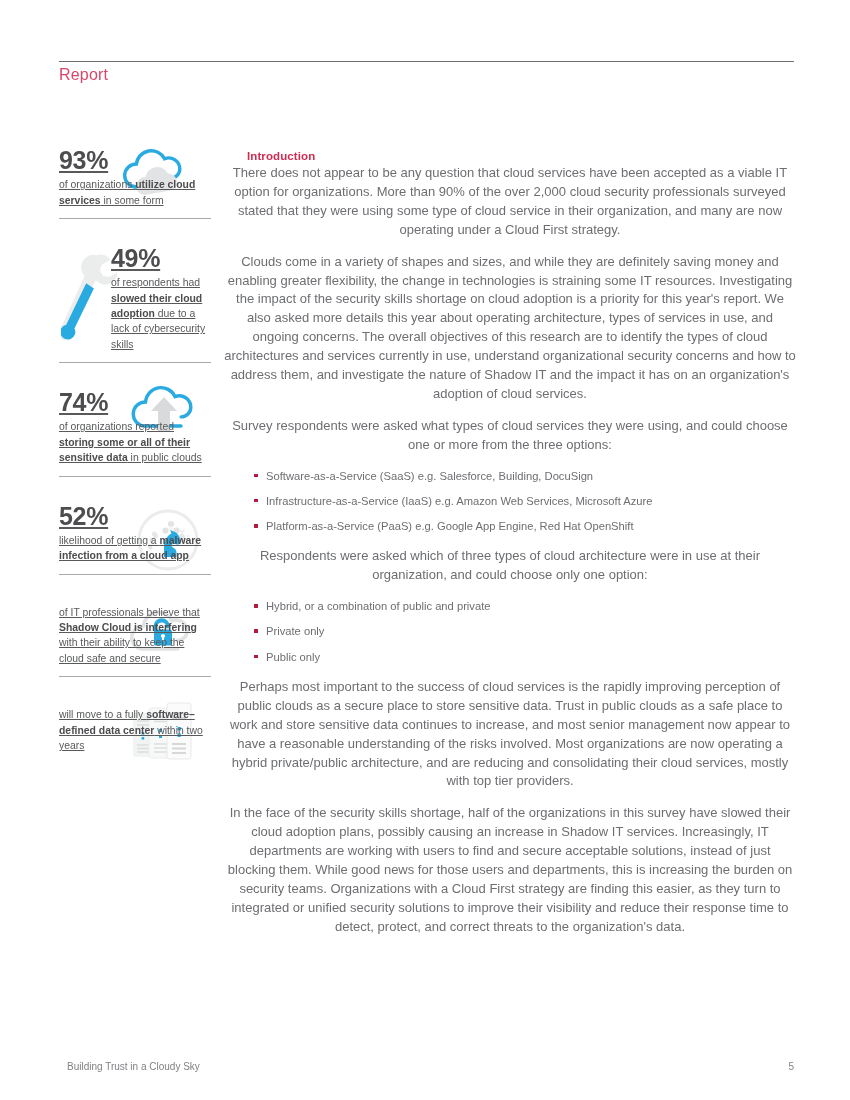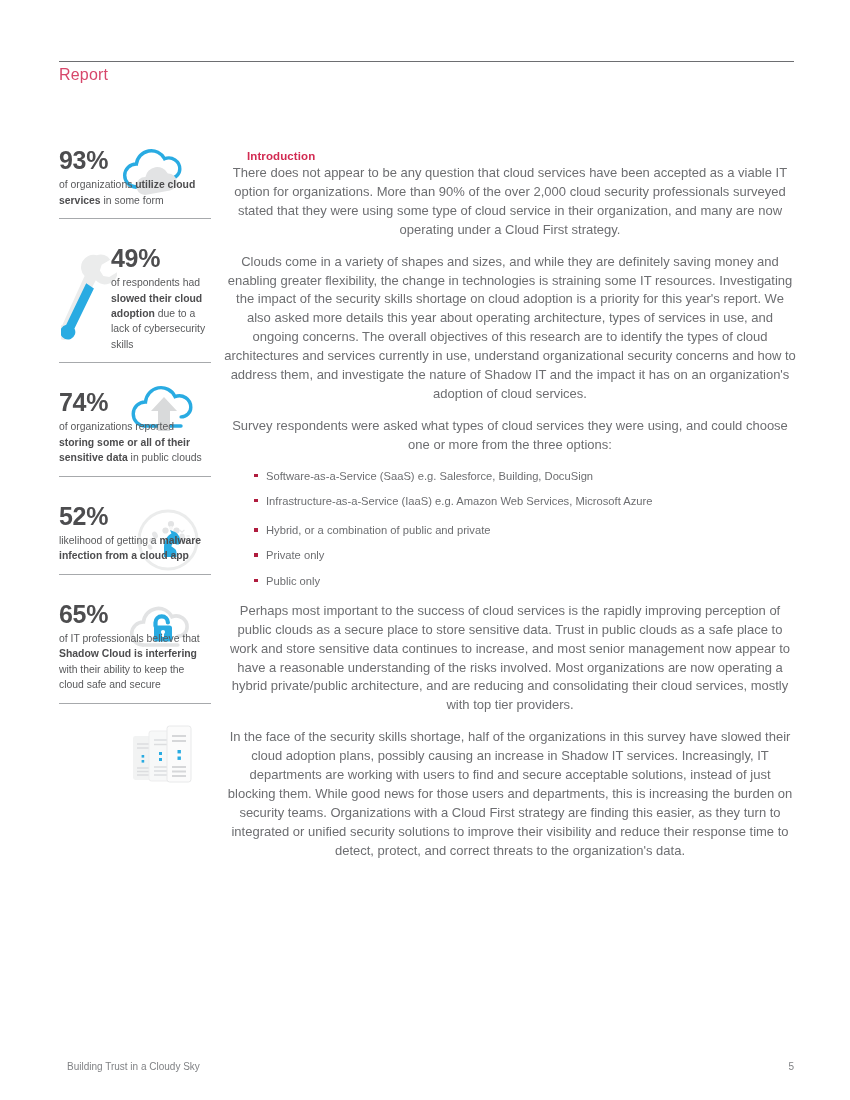--- a/index.html
+++ b/index.html
@@ -41,20 +41,21 @@
     color: #d7476b;
     letter-spacing: 0.2px;
   }
 
   
   .sidebar {
     position: absolute;
     left: 59px;
     top: 143px;
     width: 152px;
+    text-decoration: underline;
   }
   .stat {
     position: relative;
     padding-bottom: 10px;
   }
   .stat-divider {
     width: 152px;
     height: 1px;
     background: #a7a9ac;
     margin-top: 10px;
@@ -252,21 +253,20 @@
       <div class="stat-icon-wrap">
         <svg width="84" height="58" viewBox="0 0 84 58">
           <path d="M22 44 a11.5 11.5 0 0 1 0.5 -23 a15 15 0 0 1 28.4 -5.2 a11 11 0 0 1 15.2 10.2 a9.3 9.3 0 0 1 -9.3 9.3" fill="none" stroke="#e2e3e4" stroke-width="3.6" stroke-linecap="round"></path>
           <path d="M22 44 h34.8" fill="none" stroke="#e2e3e4" stroke-width="3.6" stroke-linecap="round"></path>
           <path d="M34.5 25 v-3.5 a6.2 6.2 0 0 1 12.4 0" fill="none" stroke="#29abe2" stroke-width="4.2" stroke-linecap="round"></path>
           <rect x="33" y="24.5" width="18" height="16" rx="2.6" fill="#29abe2"></rect>
           <circle cx="42" cy="31" r="2.1" fill="#ffffff"></circle>
           <rect x="41" y="31" width="2" height="5" fill="#ffffff"></rect>
         </svg>
       </div>
-      <div class="stat-num">65%</div>
       <div class="stat-text">of IT professionals believe that <b>Shadow Cloud is interfering</b> with their ability to keep the cloud safe and secure</div>
       <div class="stat-divider"></div>
     </div>
 
     <div class="stat s6">
       <div class="stat-icon-wrap">
         <svg width="66" height="66" viewBox="0 0 66 66">
           <g>
             <rect x="2" y="12" width="20" height="44" rx="2.4" fill="#f2f3f3"></rect>
             <g stroke="#dcdddf" stroke-width="1.5">
@@ -295,33 +295,36 @@
               <path d="M41 12 h14 M41 17 h14"></path>
               <path d="M41 43 h14 M41 47.5 h14 M41 52 h14"></path>
             </g>
             <g fill="#29abe2">
               <rect x="46.5" y="26" width="3.4" height="3.4"></rect>
               <rect x="46.5" y="32.5" width="3.4" height="3.4"></rect>
             </g>
           </g>
         </svg>
       </div>
+      <div class="stat-text">will move to a fully <b>software–defined data center</b> within two years</div>
     </div>
 
   </div>
 
   <div class="main">
     <div class="section-head">Introduction</div>
     <p class="para">There does not appear to be any question that cloud services have been accepted as a viable IT option for organizations. More than 90% of the over 2,000 cloud security professionals surveyed stated that they were using some type of cloud service in their organization, and many are now operating under a Cloud First strategy.</p>
     <p class="para">Clouds come in a variety of shapes and sizes, and while they are definitely saving money and enabling greater flexibility, the change in technologies is straining some IT resources. Investigating the impact of the security skills shortage on cloud adoption is a priority for this year's report. We also asked more details this year about operating architecture, types of services in use, and ongoing concerns. The overall objectives of this research are to identify the types of cloud architectures and services currently in use, understand organizational security concerns and how to address them, and investigate the nature of Shadow IT and the impact it has on an organization's adoption of cloud services.</p>
     <p class="para">Survey respondents were asked what types of cloud services they were using, and could choose one or more from the three options:</p>
     <ul class="bullets">
         <li>Software-as-a-Service (SaaS) e.g. Salesforce, Building, DocuSign</li>
         <li>Infrastructure-as-a-Service (IaaS) e.g. Amazon Web Services, Microsoft Azure</li>
+        <li>Platform-as-a-Service (PaaS) e.g. Google App Engine, Red Hat OpenShift</li>
       </ul>
+    <p class="para">Respondents were asked which of three types of cloud architecture were in use at their organization, and could choose only one option:</p>
     <ul class="bullets">
         <li>Hybrid, or a combination of public and private</li>
         <li>Private only</li>
         <li>Public only</li>
       </ul>
     <p class="para">Perhaps most important to the success of cloud services is the rapidly improving perception of public clouds as a secure place to store sensitive data. Trust in public clouds as a safe place to work and store sensitive data continues to increase, and most senior management now appear to have a reasonable understanding of the risks involved. Most organizations are now operating a hybrid private/public architecture, and are reducing and consolidating their cloud services, mostly with top tier providers.</p>
     <p class="para">In the face of the security skills shortage, half of the organizations in this survey have slowed their cloud adoption plans, possibly causing an increase in Shadow IT services. Increasingly, IT departments are working with users to find and secure acceptable solutions, instead of just blocking them. While good news for those users and departments, this is increasing the burden on security teams. Organizations with a Cloud First strategy are finding this easier, as they turn to integrated or unified security solutions to improve their visibility and reduce their response time to detect, protect, and correct threats to the organization's data.</p>
   </div>
 
   <div class="footer-left">Building Trust in a Cloudy Sky</div>

